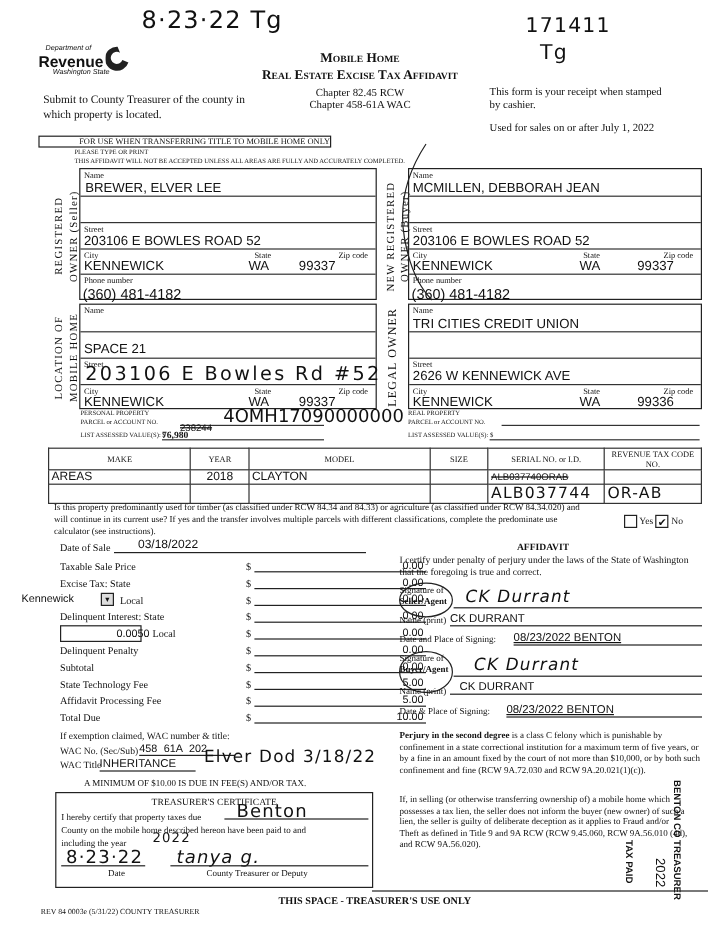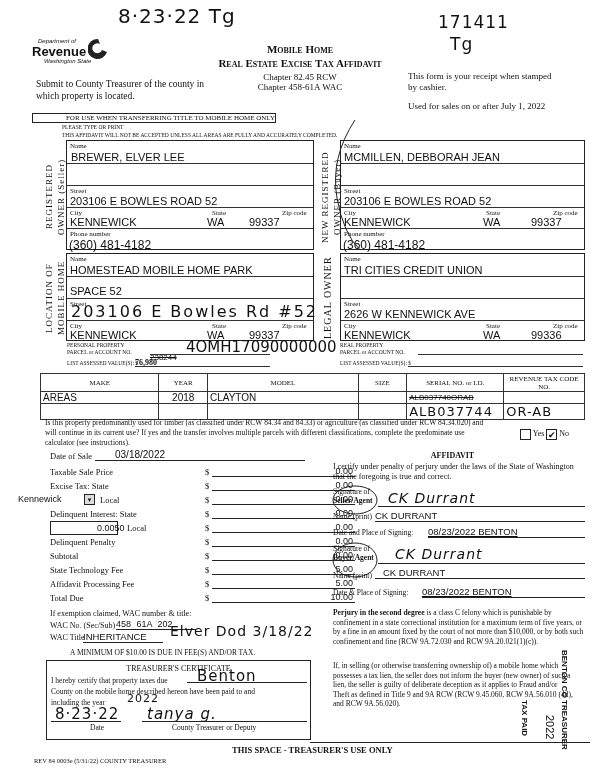--- a/index.html
+++ b/index.html
@@ -108,24 +108,23 @@
 
 <svg class="abs" style="left:325px;top:118px;" width="40" height="135">
   <path d="M30 2 Q5 40 12 80 Q18 115 35 132" stroke="#222" stroke-width="1" fill="none"></path>
 </svg>
 
 <div class="abs vert" style="left:44px;top:255px;height:86px;width:12px;">LOCATION OF</div>
 <div class="abs vert" style="left:56px;top:255px;height:86px;width:12px;">MOBILE HOME</div>
 <div class="abs box" style="left:66px;top:253px;width:248px;height:88px;">
   <div class="rowline" style="position:absolute;left:0;top:0;width:100%;height:23px;">
     <div class="lbl" style="position:absolute;left:3px;top:1px;">Name</div>
-    <div class="val" style="position:absolute;left:3px;top:10px;">HOMESTEAD MOBILE HOME PARK</div>
   </div>
   <div class="rowline" style="position:absolute;left:0;top:23px;width:100%;height:22px;">
-    <div class="val" style="position:absolute;left:3px;top:8px;">SPACE 52</div>
+    <div class="val" style="position:absolute;left:3px;top:8px;">SPACE 21</div>
   </div>
   <div class="rowline" style="position:absolute;left:0;top:45px;width:100%;height:22px;">
     <div class="lbl" style="position:absolute;left:3px;top:1px;">Street</div>
     <div class="hand" style="position:absolute;left:4px;top:3px;font-size:16px;letter-spacing:2px;white-space:nowrap;">203106 E Bowles Rd #52</div>
   </div>
   <div style="position:absolute;left:0;top:67px;width:100%;height:21px;">
     <div class="lbl" style="position:absolute;left:3px;top:1px;">City</div>
     <div class="val" style="position:absolute;left:3px;top:8px;">KENNEWICK</div>
     <div class="lbl" style="position:absolute;left:145px;top:1px;">State</div>
     <div class="val" style="position:absolute;left:140px;top:8px;">WA</div>

